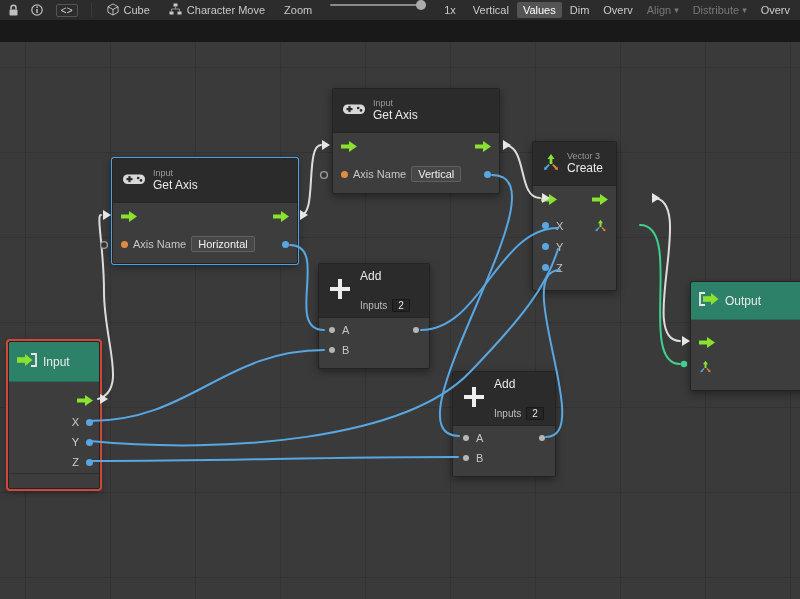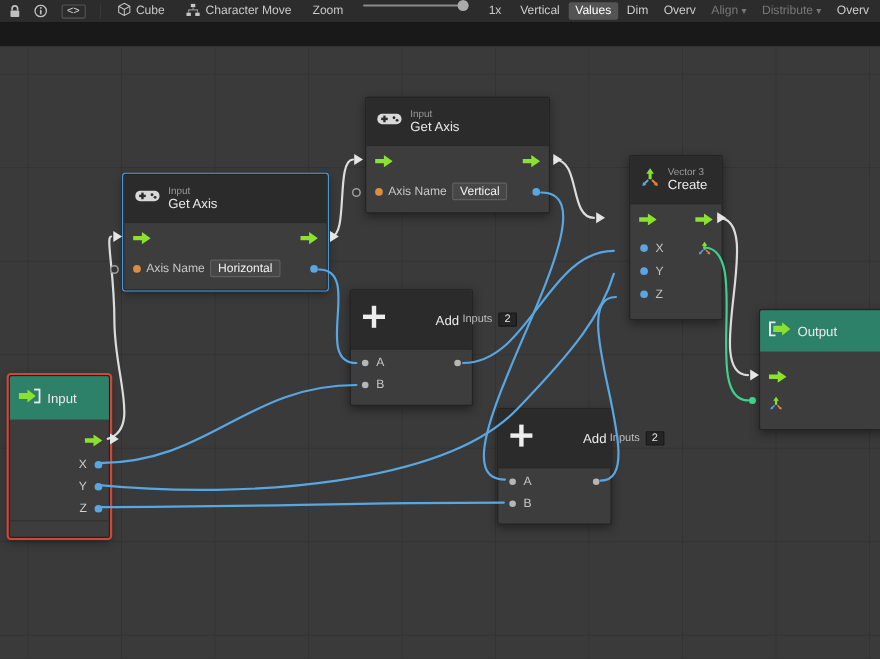--- a/index.html
+++ b/index.html
@@ -62,21 +62,21 @@
   .dot { width:7px; height:7px; border-radius:50%; flex:0 0 auto; }
   .dot.blue { background:#58a7e3; }
   .dot.orange { background:#de8d3f; }
   .dot.gray { background:#b6b6b6; width:6px; height:6px; }
   .field { background:#474747; border:1px solid #606060; border-radius:2px; color:#f0f0f0;
     font-size:11px; padding:1px 6px; }
 
   
   .add-header { background:#2b2b2b; display:flex; align-items:center; gap:9px; height:54px;
     padding:0 10px; border-bottom:1px solid #262626; border-radius:2px 2px 0 0; }
-  .add-text { display:flex; flex-direction:row; gap:3px;margin-left:36px; }
+  .add-text { display:flex; flex-direction:column; gap:16px; }
   .add-inputs { display:flex; align-items:center; gap:5px; font-size:10px; color:#bdbdbd; }
   .count-box { background:#252525; border:1px solid #181818; padding:0 5px; font-size:10px;
     color:#e2e2e2; border-radius:1px; min-width:16px; text-align:center; }
   .node-body { padding:2px 0 8px; }
   .port-row { display:flex; align-items:center; gap:7px; height:20px; padding:0 10px;
     font-size:11px; color:#c6c6c6; }
   .v3-body { padding:3px 0 12px; }
   .v3-body .port-row { height:21px; padding:0 9px; }
   .mini-v3 { display:flex; }
 
@@ -308,21 +308,21 @@
           <span class="row-spacer"></span>
           <span class="dot gray"></span>
         </div>
         <div class="port-row">
           <span class="dot gray"></span>
           <span>B</span>
         </div>
       </div>
     </div>
 
-    <div class="node" style="left:572px;top:99px;width:85px">
+    <div class="node" style="left:532px;top:99px;width:85px">
       <div class="node-header">
         <span><svg width="18" height="18" viewBox="0 0 18 18">
               <path d="M9 1 L12.5 6 H10.4 V11 H7.6 V6 H5.5 Z" fill="#86e22e"></path>
               <path d="M7.2 11.6 L3.8 15" stroke="#58a7e3" stroke-width="1.8"></path>
               <path d="M2 17 L2.6 13.4 L5.6 16.2 Z" fill="#58a7e3"></path>
               <path d="M10.8 11.6 L14.2 15" stroke="#e8873c" stroke-width="1.8"></path>
               <path d="M16 17 L15.4 13.4 L12.4 16.2 Z" fill="#e8873c"></path>
             </svg></span>
         <span class="nh-text">
           <span class="hdr-cat">Vector 3</span>

